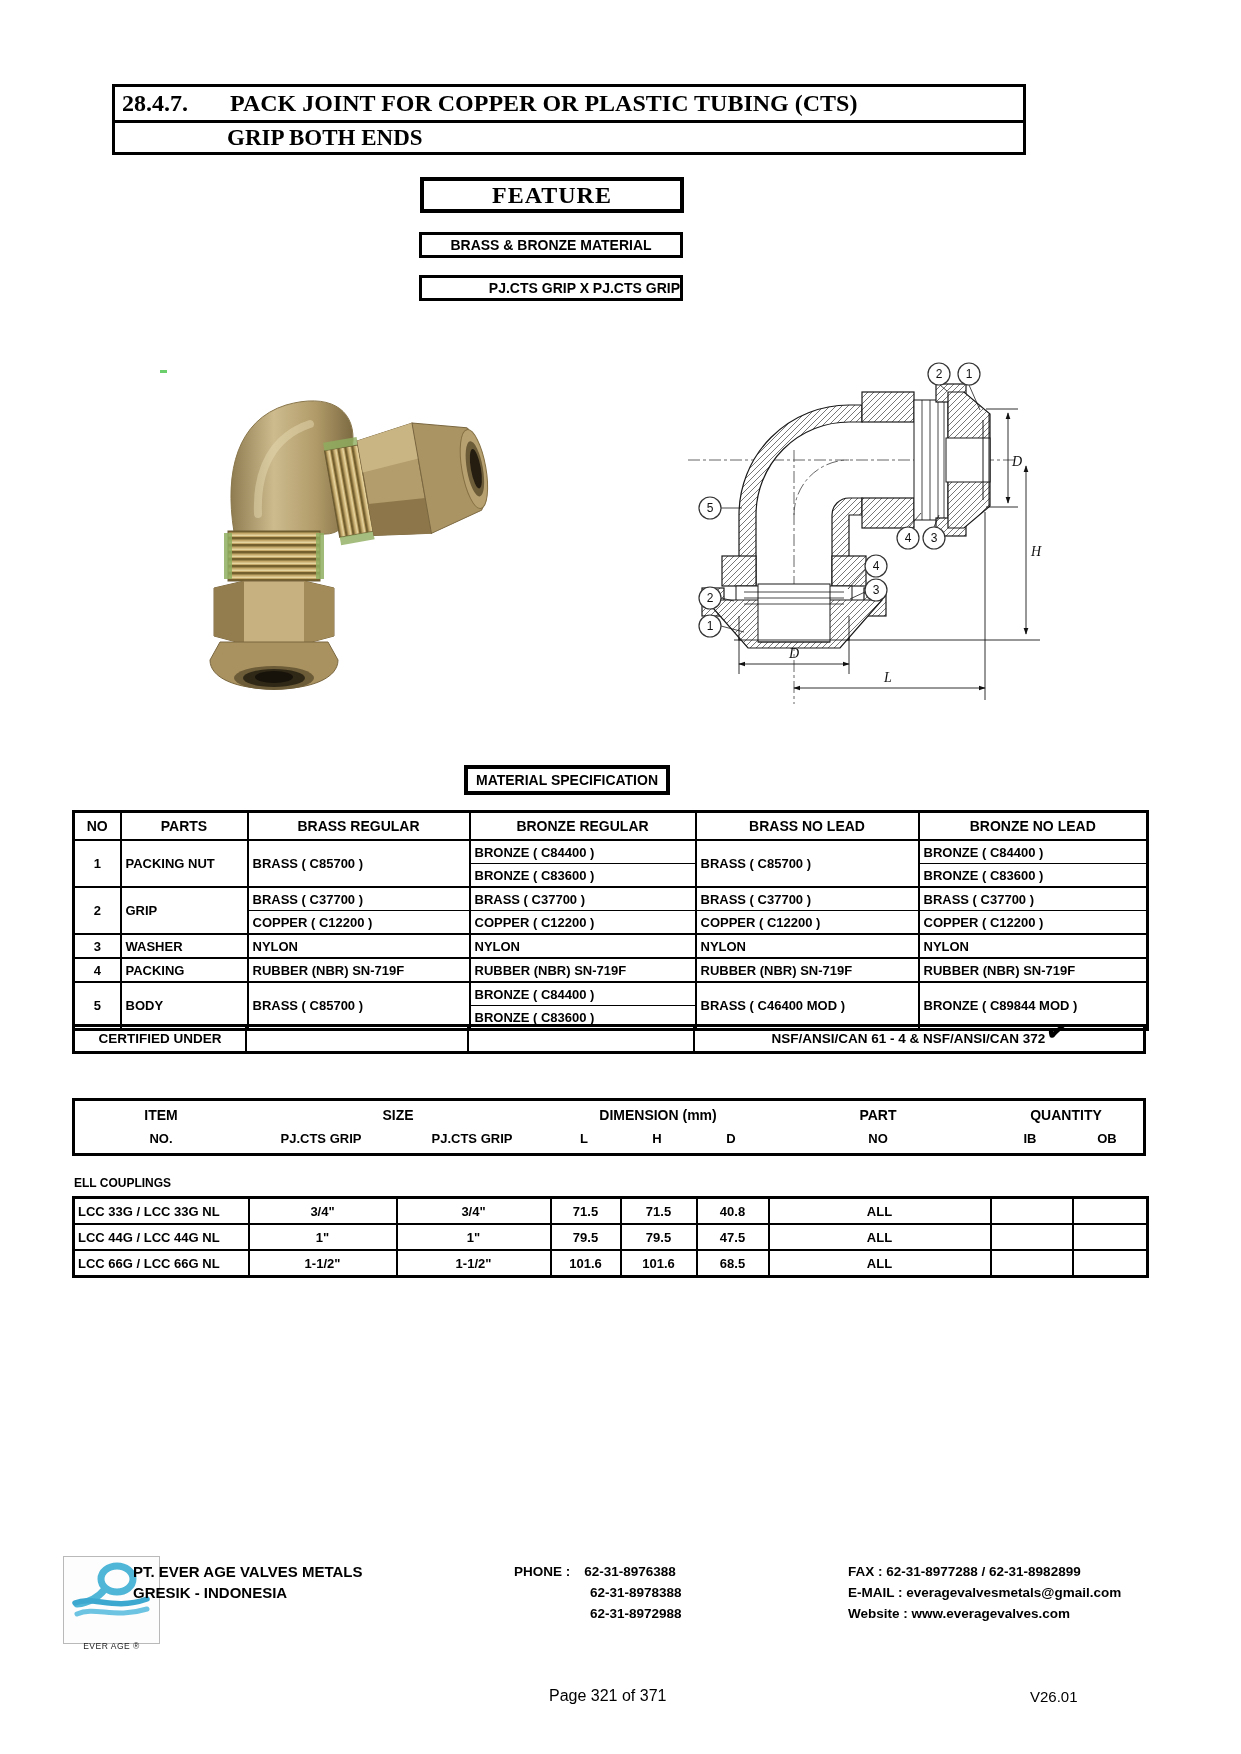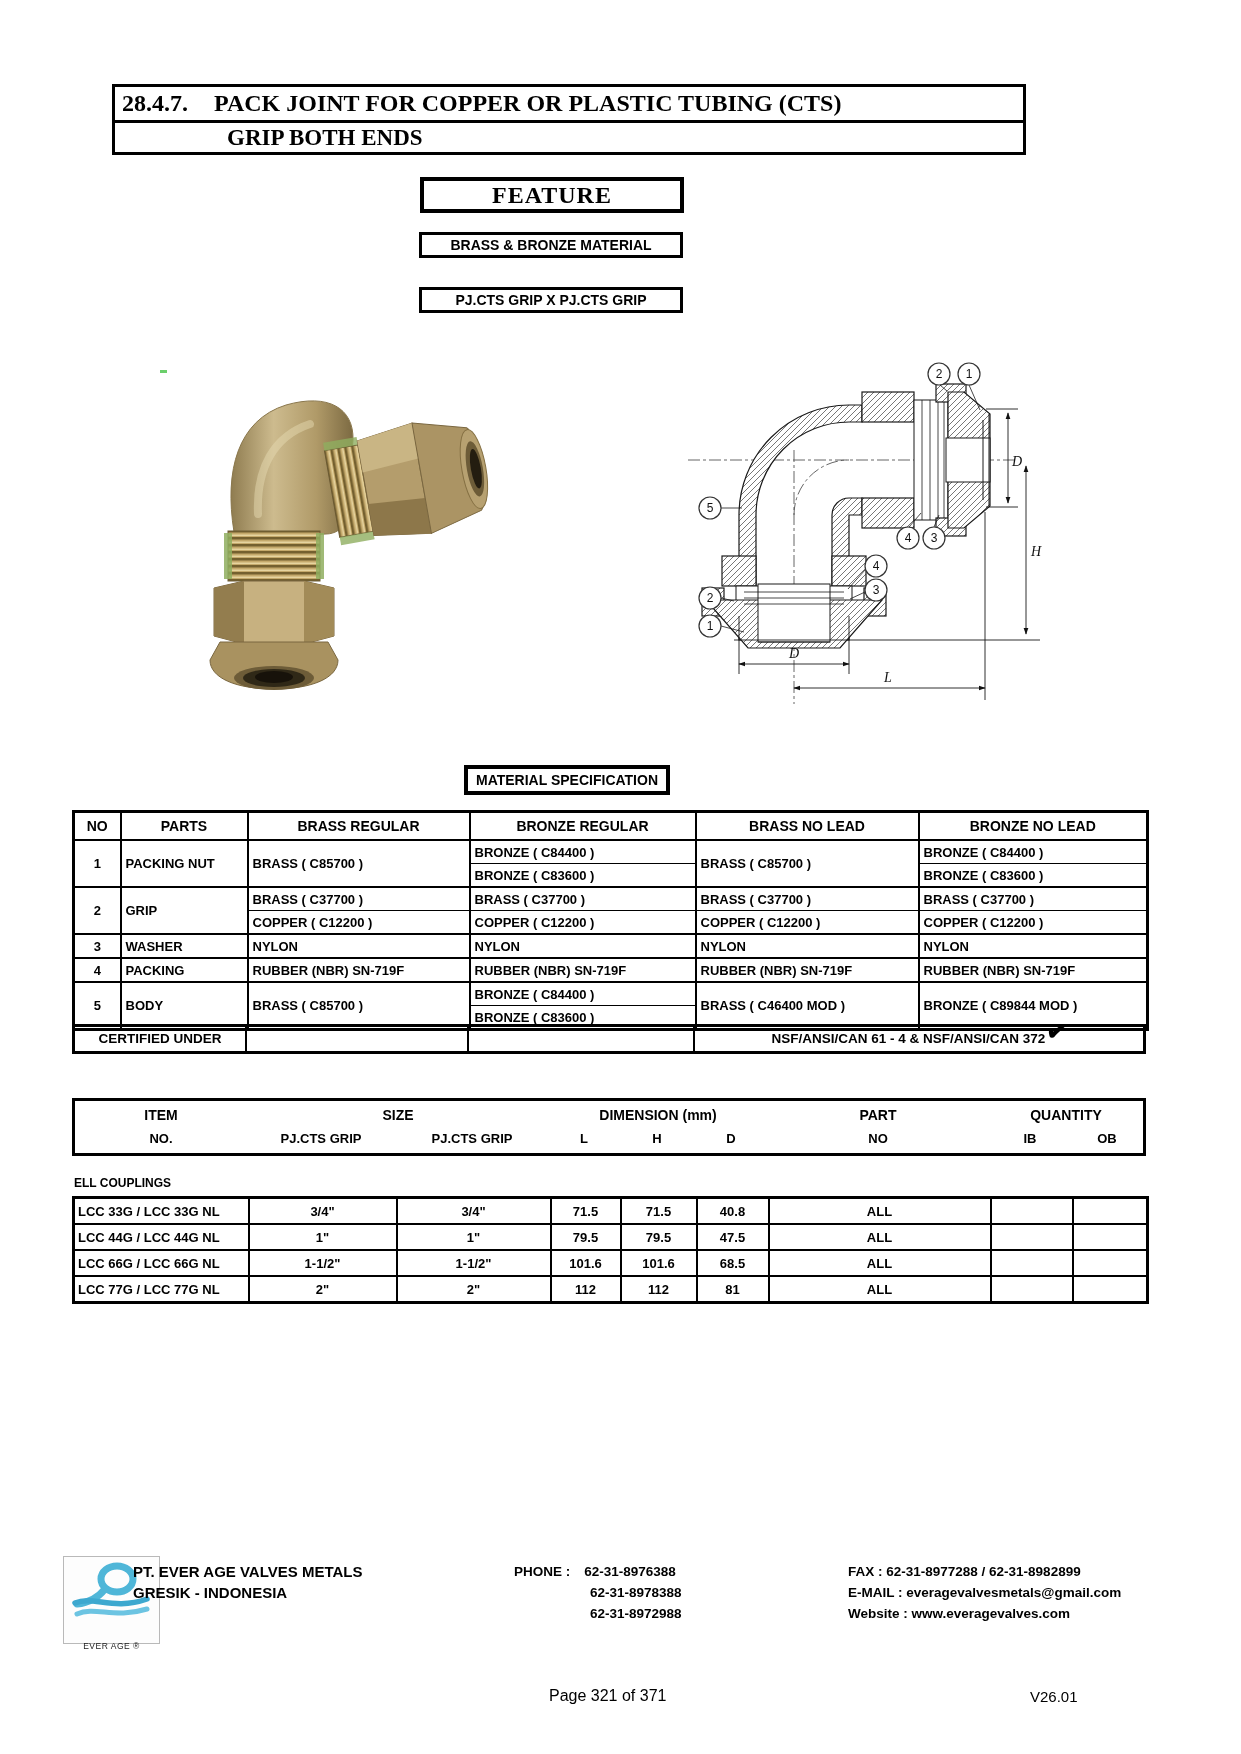--- a/index.html
+++ b/index.html
@@ -4,31 +4,31 @@
 <style>
   html,body{margin:0;padding:0;background:#fff;}
   .page{position:relative;width:1241px;height:1754px;background:#fff;overflow:hidden;
         font-family:"Liberation Sans",sans-serif;color:#000;}
   .abs{position:absolute;}
 
   
   .title-box{left:112px;top:84px;width:908px;border:3px solid #000;background:#fff;}
   .title-row1{height:33px;line-height:33px;border-bottom:3px solid #000;
               font-family:"Liberation Serif",serif;font-weight:bold;font-size:24px;padding-left:7px;white-space:nowrap;}
-  .title-row1 .sect{margin-right:26px;}
+  .title-row1 .sect{margin-right:42px;}
   .title-row2{height:29px;line-height:29px;font-family:"Liberation Serif",serif;font-weight:bold;
               font-size:23px;padding-left:112px;}
 
   
   .feature-box{left:420px;top:177px;width:256px;height:28px;border:4px solid #000;
                font-family:"Liberation Serif",serif;font-weight:bold;font-size:24px;
                text-align:center;line-height:28px;letter-spacing:1px;}
   .sub-box{left:419px;top:232px;width:258px;height:20px;border:3px solid #000;
            font-weight:bold;font-size:14px;text-align:center;line-height:20px;}
-  .sub-box2{top:287px;}
+  .sub-box2{top:275px;text-align:right;}
 
   .matspec-box{left:464px;top:765px;width:198px;height:22px;border:4px solid #000;
                font-weight:bold;font-size:14px;text-align:center;line-height:22px;}
 
   
   .mat-wrap{left:72px;top:810px;}
   table.mat{border-collapse:collapse;table-layout:fixed;width:1074px;border:3px solid #000;}
   table.mat th,table.mat td{border:2px solid #000;font-weight:bold;font-size:13px;
         padding:0 0 0 4px;overflow:hidden;white-space:nowrap;vertical-align:middle;}
   table.mat th{font-size:14px;text-align:center;height:26px;padding:0;}
@@ -413,31 +413,20 @@
         <td class="item">LCC 66G / LCC 66G NL</td>
         <td>1-1/2"</td>
         <td>1-1/2"</td>
         <td>101.6</td>
         <td>101.6</td>
         <td>68.5</td>
         <td>ALL</td>
         <td></td>
         <td></td>
       </tr>
-      <tr>
-        <td class="item">LCC 77G / LCC 77G NL</td>
-        <td>2"</td>
-        <td>2"</td>
-        <td>112</td>
-        <td>112</td>
-        <td>81</td>
-        <td>ALL</td>
-        <td></td>
-        <td></td>
-      </tr>
     </tbody>
       </table>
   </div>
 
   <div class="abs logo-box">
     <svg width="93" height="62" viewBox="0 0 93 62">
       <ellipse cx="52" cy="22" rx="16" ry="13" fill="none" stroke="#4fb6d8" stroke-width="7"></ellipse>
       <path d="M40,32 C32,42 22,46 12,47" stroke="#4fb6d8" stroke-width="7" fill="none" stroke-linecap="round"></path>
       <path d="M10,46 C28,38 48,54 82,42" stroke="#3da8cf" stroke-width="5.5" fill="none" stroke-linecap="round"></path>
       <path d="M12,57 C30,49 50,62 82,52" stroke="#6cc4e2" stroke-width="5" fill="none" stroke-linecap="round"></path>

